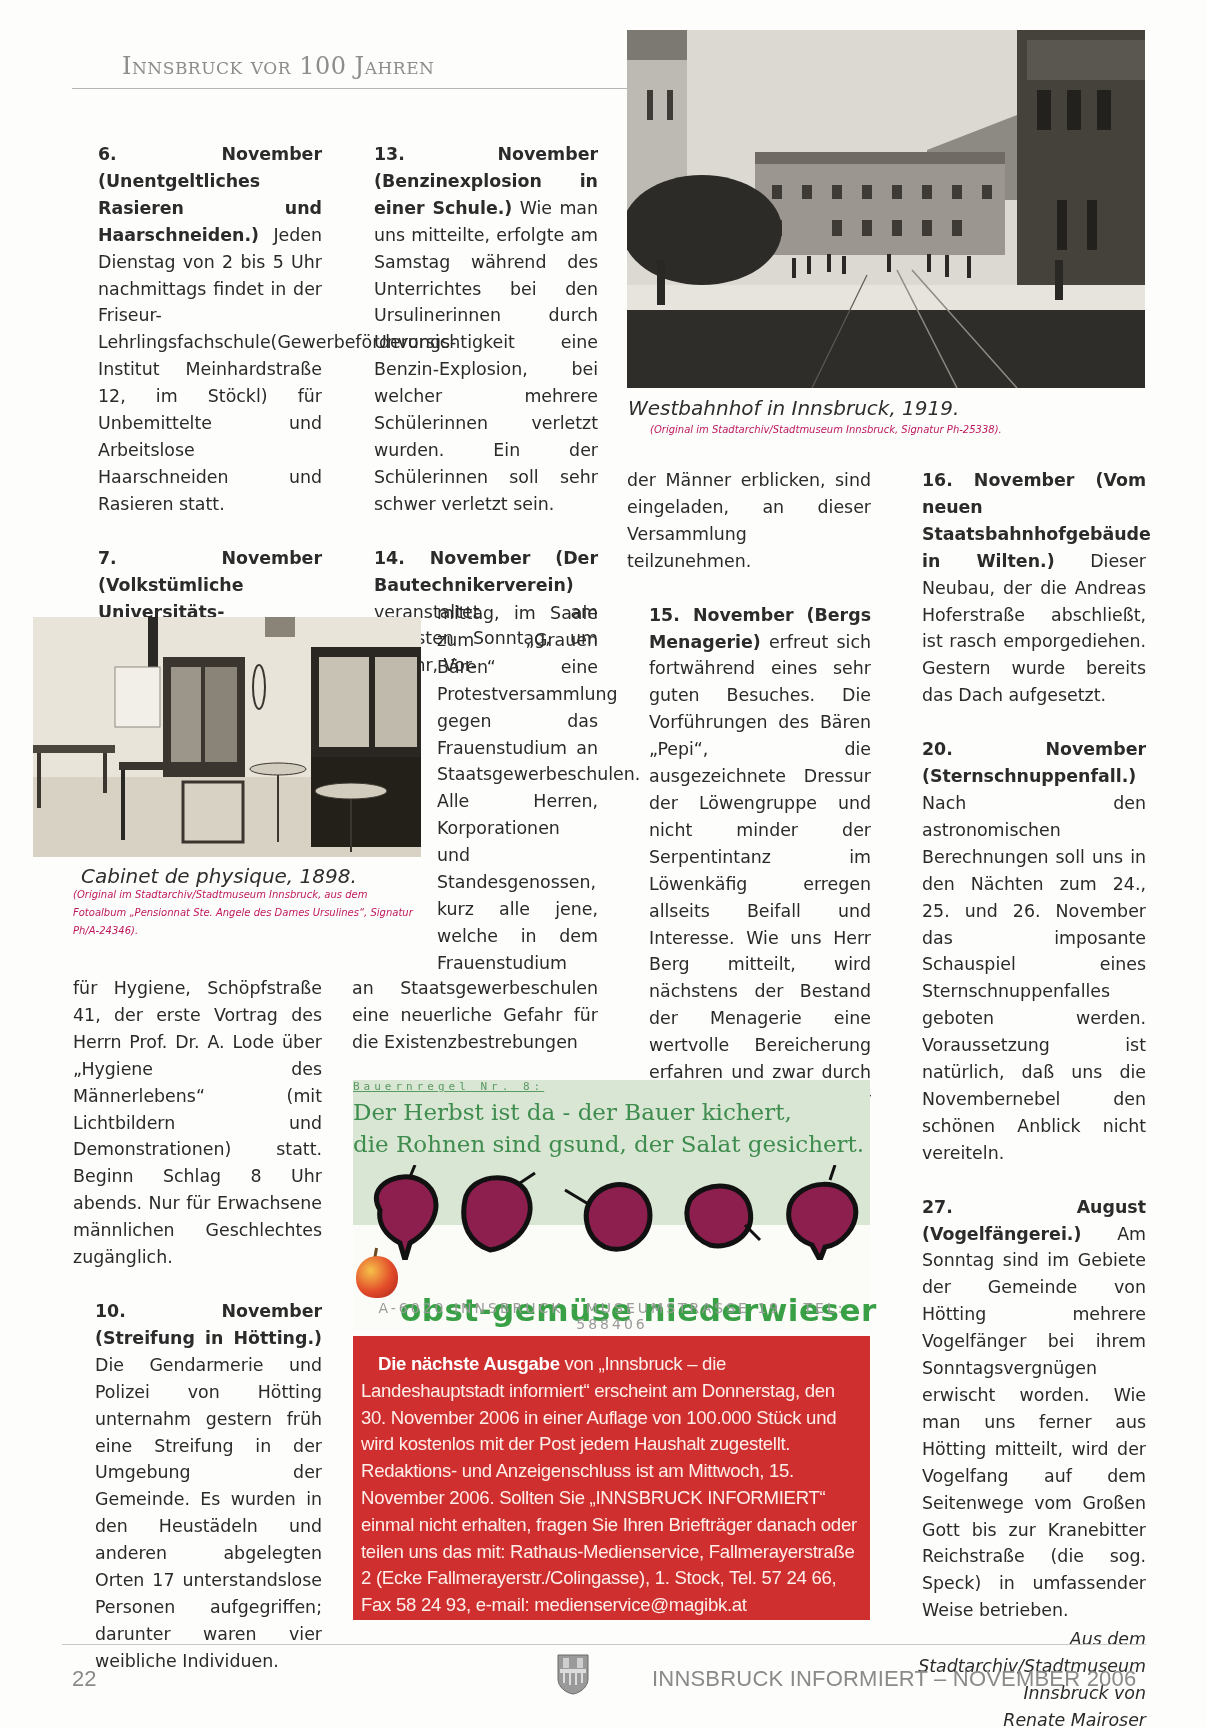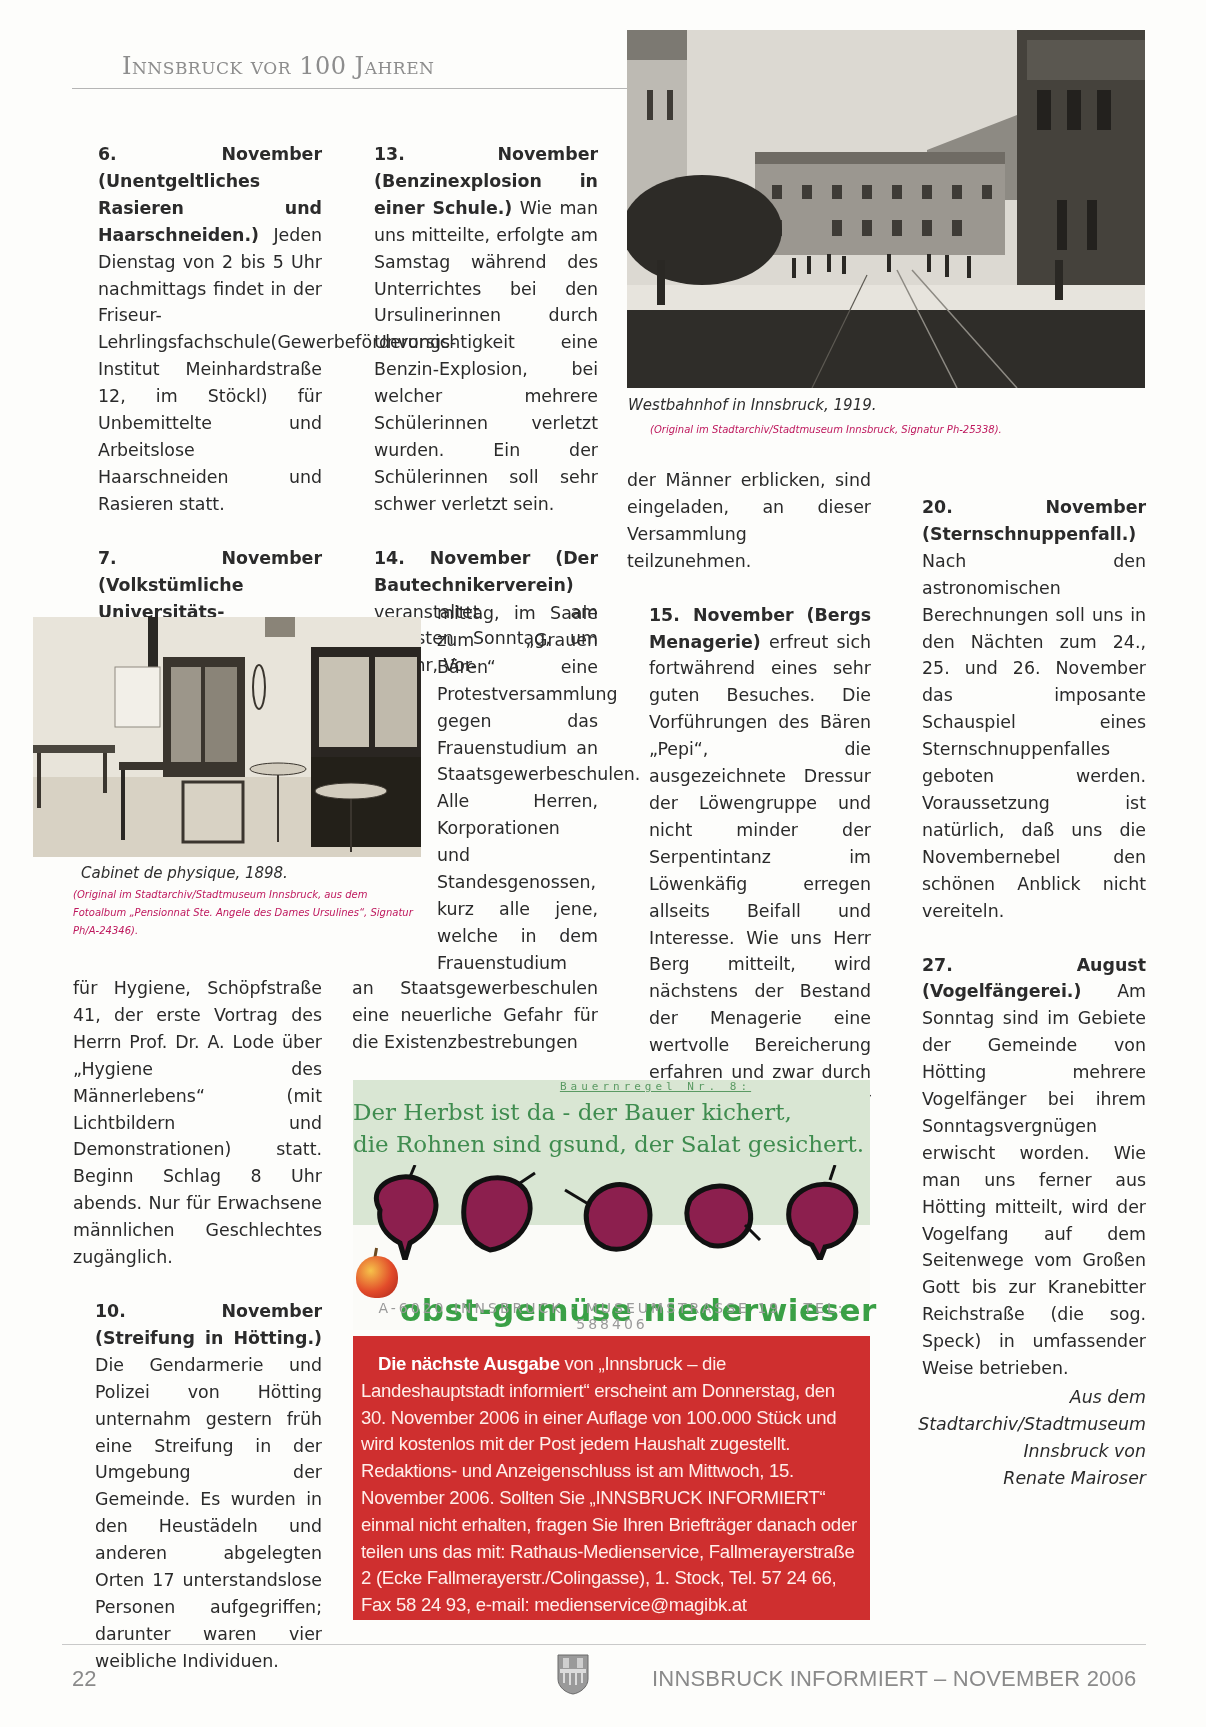--- a/index.html
+++ b/index.html
@@ -21,26 +21,26 @@
   .col .gap { height: 27px; }
   .col .lead { font-weight: bold; color: #2b2b2b; }
   .col .indent { padding-left: 22px; }
 
   .photo {
     position: absolute; overflow: hidden;
     background: linear-gradient(180deg, #d9d6cf 0%, #c6c3bb 45%, #3b3a36 80%, #1f1e1b 100%);
   }
   .photo svg { width: 100%; height: 100%; display: block; }
 
-  .caption-title { position: absolute; font-style: italic; font-size: 15px; color: #2e2e2e; text-align: center; }
+  .caption-title { position: absolute; font-style: italic; font-size: 20px; color: #2e2e2e; text-align: center; }
   .caption-src { position: absolute; font-style: italic; font-size: 10px; line-height: 18px; color: #be185d; }
 
   .ad-green { left: 353px; top: 1080px; width: 517px; height: 145px; background: #d9e6d3; }
   .ad-white { left: 353px; top: 1225px; width: 517px; height: 105px; background: #fbfbf8; }
-  .ad-rule-label { left: 353px; top: 1080px; width: 517px; text-align: center; font-size: 11px; letter-spacing: 4px; color: #5a9a63; text-decoration: underline; font-family: "DejaVu Sans Mono", monospace; margin-left: 44px; }
+  .ad-rule-label { left: 353px; top: 1080px; width: 517px; font-size: 11px; letter-spacing: 4px; color: #5a9a63; text-decoration: underline; font-family: "DejaVu Sans Mono", monospace; }
   .ad-rhyme { left: 353px; top: 1096px; width: 517px; text-align: left; font-family: "DejaVu Serif", serif; font-size: 23px; line-height: 32px; color: #3f8c4f; }
   .ad-brand { left: 400px; top: 1292px; font-size: 31px; font-weight: bold; color: #3aa046; letter-spacing: 0.5px; }
   .ad-address { left: 356px; top: 1300px; width: 512px; font-size: 14px; letter-spacing: 3px; color: #9a9a9a; text-align: center; }
   .apple { left: 356px; top: 1256px; width: 42px; height: 42px; border-radius: 50% 50% 45% 45%; background: radial-gradient(circle at 35% 35%, #f6c24a 0%, #e24b2a 55%, #a8231a 100%); }
   .apple-stem { left: 374px; top: 1248px; width: 3px; height: 12px; background: #6b4a22; transform: rotate(10deg); }
 
   .beets { left: 360px; top: 1165px; width: 510px; height: 95px; }
 
   .info-box {
     left: 353px; top: 1336px; width: 517px; height: 284px;
@@ -177,20 +177,21 @@
 <div class="caption-title" style="left:628px; top:396px;">Westbahnhof in Innsbruck, 1919.</div>
 <div class="caption-src" style="left:650px; top:421px; width:500px;">(Original im Stadtarchiv/Stadtmuseum Innsbruck, Signatur Ph-25338).</div>
 
 <div class="col" style="left:627px; top:467px; width:244px;">
   <p>der Männer erblicken, sind eingeladen, an dieser Versammlung teilzunehmen.</p>
   <div class="gap"></div>
   <p class="indent"><span class="lead">15. November (Bergs Menagerie)</span> <span>erfreut sich fortwährend eines sehr guten Besuches. Die Vorführungen des Bären „Pepi“, die ausgezeichnete Dressur der Löwengruppe und nicht minder der Serpentintanz im Löwenkäfig erregen allseits Beifall und Interesse. Wie uns Herr Berg mitteilt, wird nächstens der Bestand der Menagerie eine wertvolle Bereicherung erfahren und zwar durch einen Elephanten. Der Besuch ist sehr zu empfehlen.</span></p>
 </div>
 
 <div class="col" style="left:900px; top:467px; width:246px;">
+  <p class="indent"><span class="lead">16. November (Vom neuen Staatsbahnhofgebäude in Wilten.)</span> <span>Dieser Neubau, der die Andreas Hoferstraße abschließt, ist rasch emporgediehen. Gestern wurde bereits das Dach aufgesetzt.</span></p>
   <div class="gap"></div>
   <p class="indent"><span class="lead">20. November (Sternschnuppenfall.)</span> <span>Nach den astronomischen Berechnungen soll uns in den Nächten zum 24., 25. und 26. November das imposante Schauspiel eines Sternschnuppenfalles geboten werden. Voraussetzung ist natürlich, daß uns die Novembernebel den schönen Anblick nicht vereiteln.</span></p>
   <div class="gap"></div>
   <p class="indent"><span class="lead">27. August (Vogelfängerei.)</span> <span>Am Sonntag sind im Gebiete der Gemeinde von Hötting mehrere Vogelfänger bei ihrem Sonntagsvergnügen erwischt worden. Wie man uns ferner aus Hötting mitteilt, wird der Vogelfang auf dem Seitenwege vom Großen Gott bis zur Kranebitter Reichstraße (die sog. Speck) in umfassender Weise betrieben.</span></p>
   <div style="text-align:right; font-style:italic; margin-top:2px;">
     <div>Aus dem</div>
     <div>Stadtarchiv/Stadtmuseum</div>
     <div>Innsbruck von</div>
     <div>Renate Mairoser</div>
   </div>

